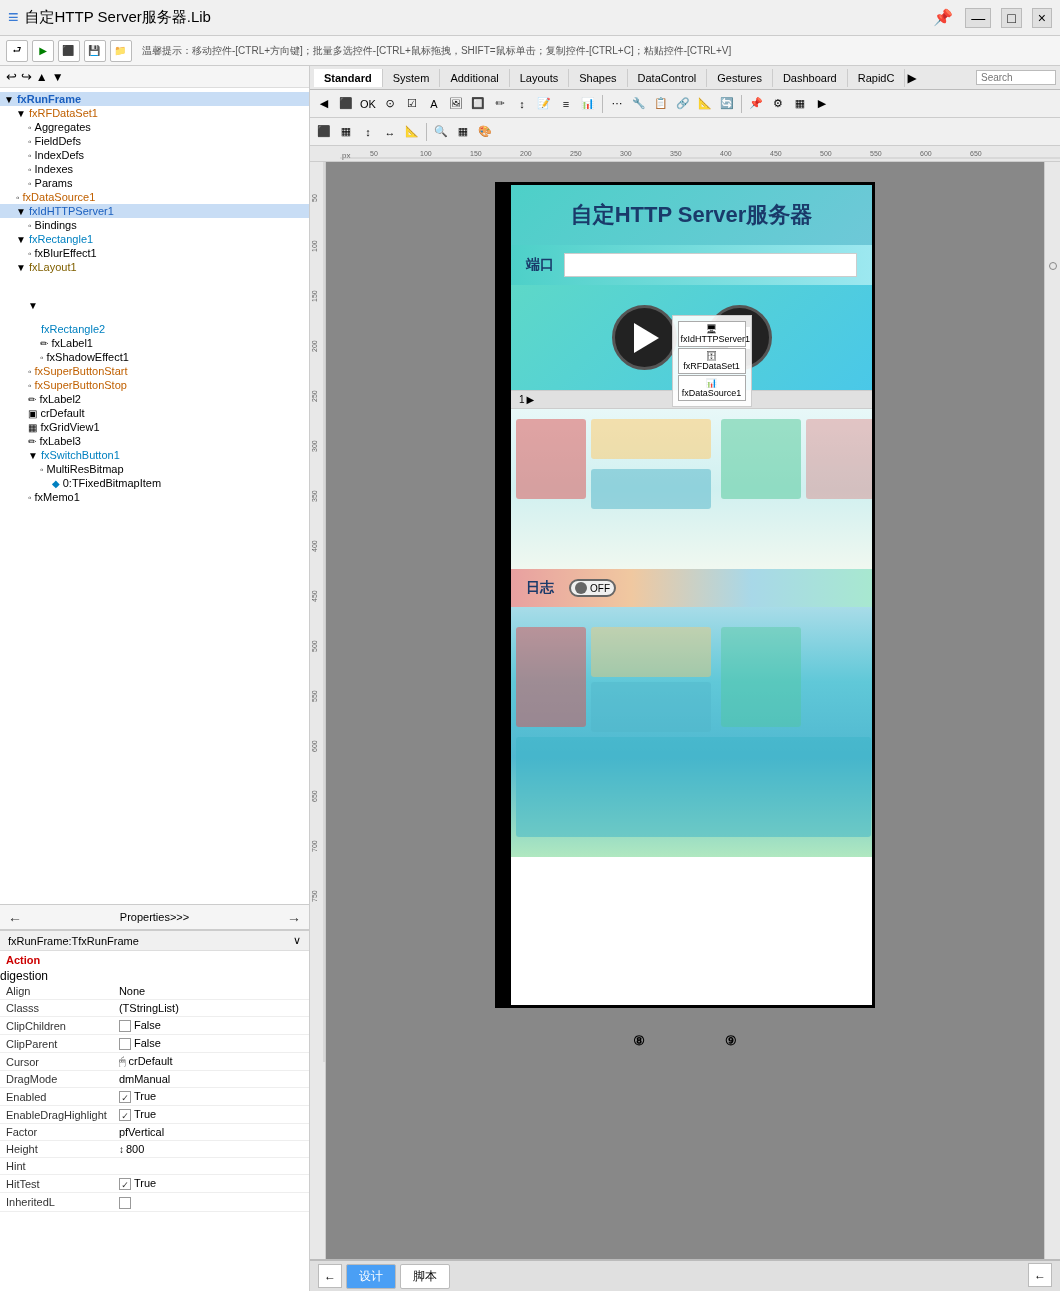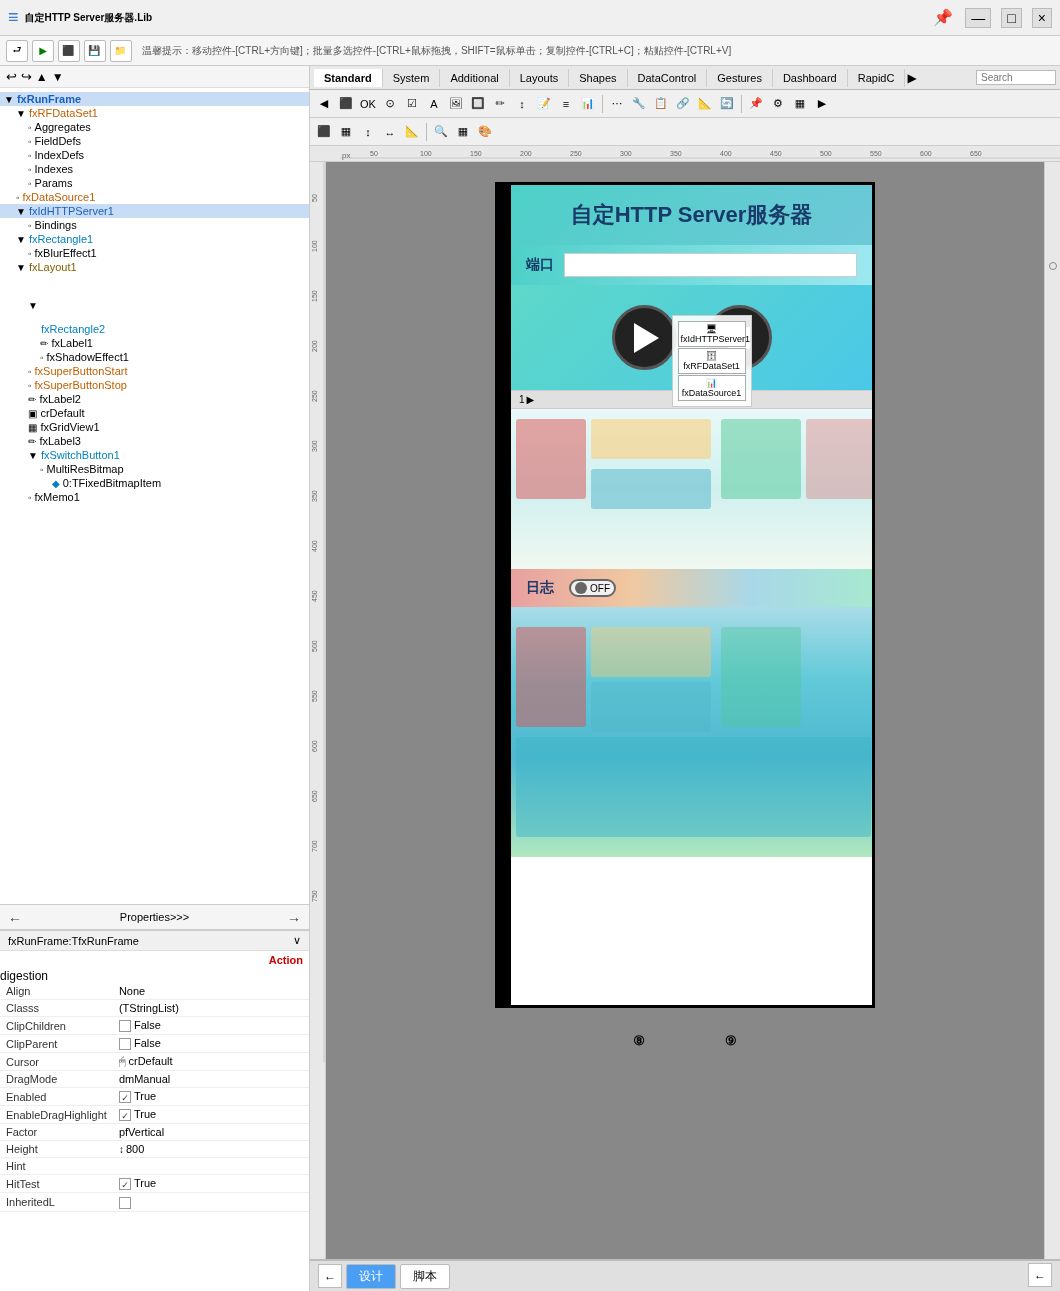--- a/index.html
+++ b/index.html
@@ -1,21 +1,21 @@
 <!DOCTYPE html>
 <html><head>
   <meta charset="utf-8">
   <style>
     * { box-sizing: border-box; margin: 0; padding: 0; }
     body { width: 1060px; height: 1291px; overflow: hidden; font-family: 'Microsoft YaHei', Arial, sans-serif; font-size: 12px; background: #f0f0f0; position: relative; }
 
     
     .title-bar { display: flex; align-items: center; background: #f0f0f0; padding: 6px 8px; border-bottom: 1px solid #ccc; height: 36px; }
     .title-bar-icon { color: #3a7bd5; font-size: 18px; margin-right: 6px; }
-    .title-bar-text { font-size: 10px; font-weight: bold; flex: 1; }
+    .title-bar-text { font-size: 15px; font-weight: normal; flex: 1; }
     .title-bar-controls { display: flex; gap: 4px; }
 
     
     .toolbar { display: flex; align-items: center; background: #f5f5f5; border-bottom: 1px solid #ccc; padding: 3px 6px; height: 30px; gap: 4px; }
     .toolbar-btn { width: 22px; height: 22px; border: 1px solid #bbb; background: white; cursor: pointer; display: flex; align-items: center; justify-content: center; font-size: 10px; border-radius: 2px; }
     .toolbar-hint { font-size: 10px; color: #555; margin-left: 6px; flex: 1; }
 
     
     .main-layout { display: flex; height: calc(1291px - 36px - 30px); }
 
@@ -35,21 +35,21 @@
 
     
     .props-area { background: white; border-top: 1px solid #ccc; }
     .props-header { display: flex; align-items: center; justify-content: space-between; padding: 3px 8px; background: #f0f0f0; border-bottom: 1px solid #ddd; }
     .props-title { font-size: 11px; }
     .props-dropdown { font-size: 11px; }
     .props-table { width: 100%; border-collapse: collapse; font-size: 11px; }
     .props-table td { padding: 2px 6px; border-bottom: 1px solid #eee; vertical-align: middle; }
     .props-table td:first-child { color: #333; width: 110px; }
     .props-table td:last-child { color: #000; }
-    .props-section { color: #cc0000; font-weight: bold; padding: 3px 6px; font-size: 11px; text-align: right; }
+    .props-section { color: #cc0000; font-weight: bold; padding: 3px 6px; font-size: 11px; }
     .props-bold { font-weight: normal; }
     .checkbox-fake { display: inline-block; width: 12px; height: 12px; border: 1px solid #999; margin-right: 3px; vertical-align: middle; font-size: 9px; text-align: center; line-height: 12px; }
     .checkbox-fake.checked::after { content: '✓'; color: #333; }
 
     
     .right-area { flex: 1; display: flex; flex-direction: column; overflow: hidden; }
 
     
     .tab-bar { display: flex; align-items: center; background: #e8e8e8; border-bottom: 1px solid #bbb; height: 24px; padding: 0 4px; }
     .tab { padding: 3px 10px; font-size: 11px; cursor: pointer; border-right: 1px solid #ccc; }

